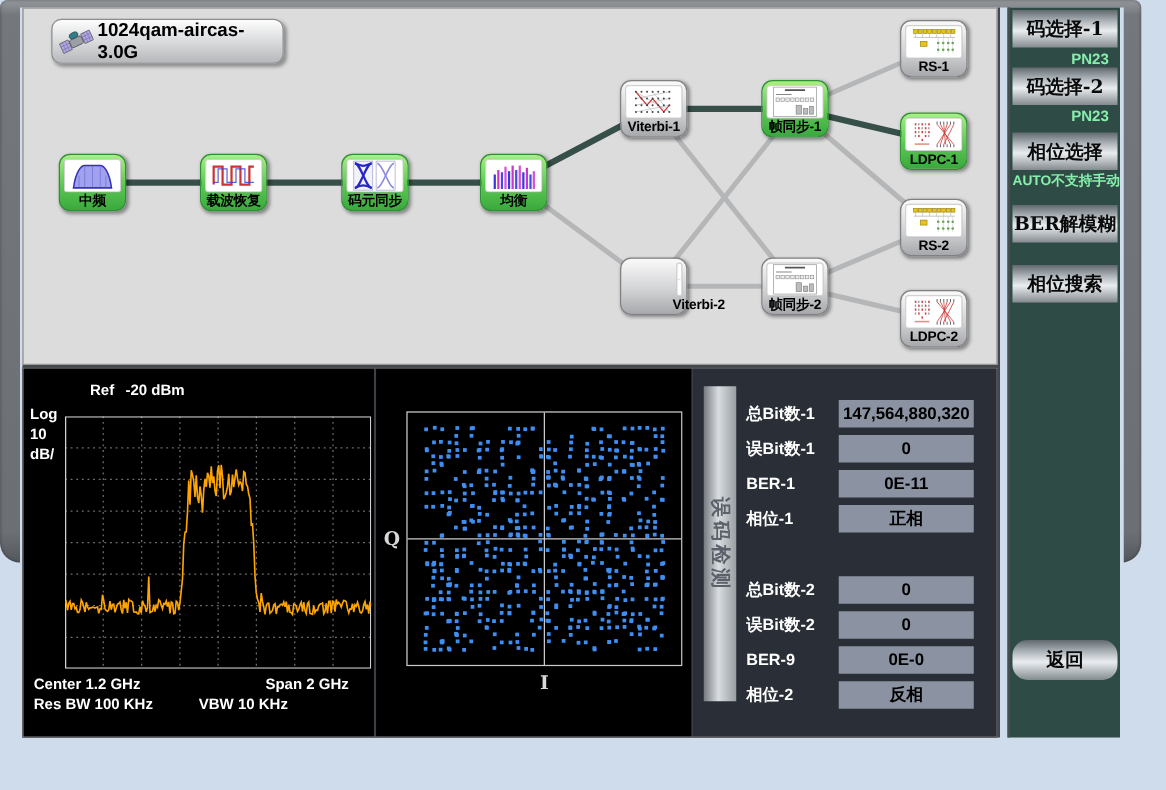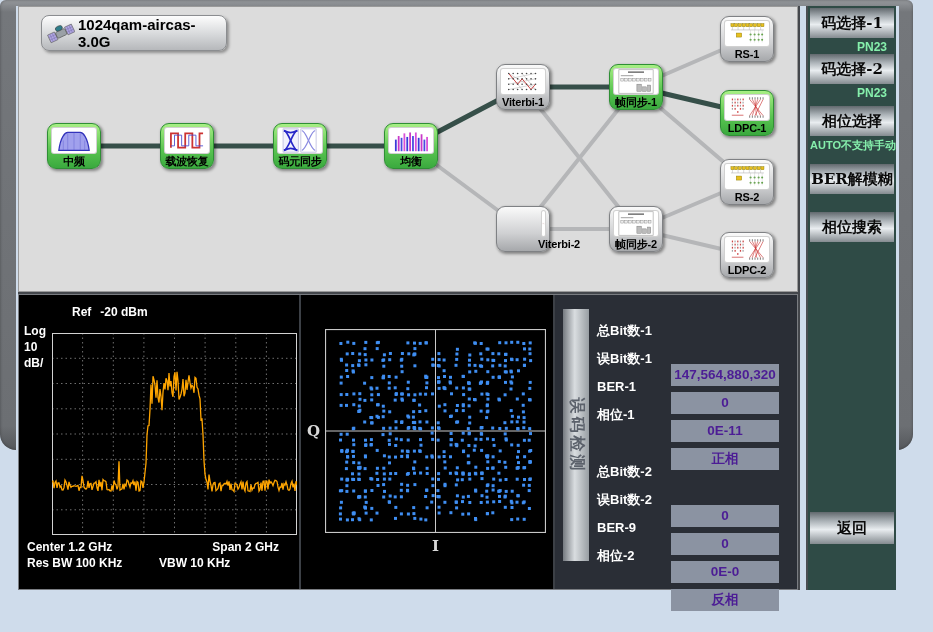--- a/index.html
+++ b/index.html
@@ -85,23 +85,22 @@
     transform:rotate(90deg);white-space:nowrap;
     color:#5b616b;font-weight:bold;font-size:16px;letter-spacing:3px;
   }
   .stat-row{position:absolute;left:42px;width:194px;height:22px;}
   .stat-label{
     position:absolute;left:0;top:0;height:22px;line-height:22px;
     color:#fff;font-weight:bold;font-size:13px;white-space:nowrap;
   }
   .stat-value{
     position:absolute;left:74px;top:0;width:108px;height:22px;line-height:22px;
-    background:#8b93a2;color:#4c1d95;font-weight:bold;font-size:13.5px;text-align:center;
+    background:#8b93a2;color:#000000;font-weight:bold;font-size:13.5px;text-align:center;
     white-space:nowrap;
-    margin-top:44px;
   }
   
   .sidebar{
     position:absolute;left:790px;top:0;width:90px;height:584px;
     background:#2f4b46;border-left:2px solid #4a4d50;box-sizing:border-box;
   }
   .side-btn{
     position:absolute;left:2px;right:2px;height:30px;
     background:linear-gradient(180deg,#62696e 0,#aab1b6 28%,#e9edf0 55%,#848b90 100%);
     display:flex;align-items:center;justify-content:center;
@@ -1196,17 +1195,17 @@
 
     <div class="sidebar" id="sidebar">
         <div class="side-btn" style="top: 2px;">码选择-1</div>
         <div class="side-sub right" style="top: 33px;">PN23</div>
         <div class="side-btn" style="top: 48px;">码选择-2</div>
         <div class="side-sub right" style="top: 79px;">PN23</div>
         <div class="side-btn" style="top: 100px;">相位选择</div>
         <div class="side-sub center" style="top: 131px;">AUTO不支持手动</div>
         <div class="side-btn" style="top: 158px;">BER解模糊</div>
         <div class="side-btn" style="top: 206px;">相位搜索</div>
-        <div class="side-btn" style="top: 506px; height: 32px;">返回</div>
+        <div class="side-btn" style="top: 506px; height: 32px; border-radius: 12px;">返回</div>
       </div>
 
   </div>
 </div>
 
 </body></html>

